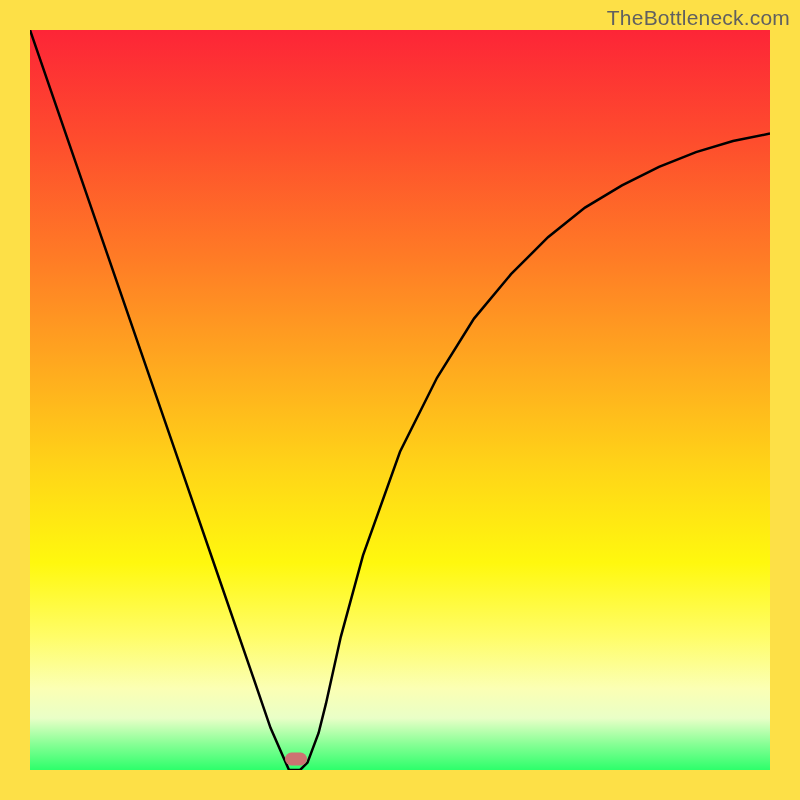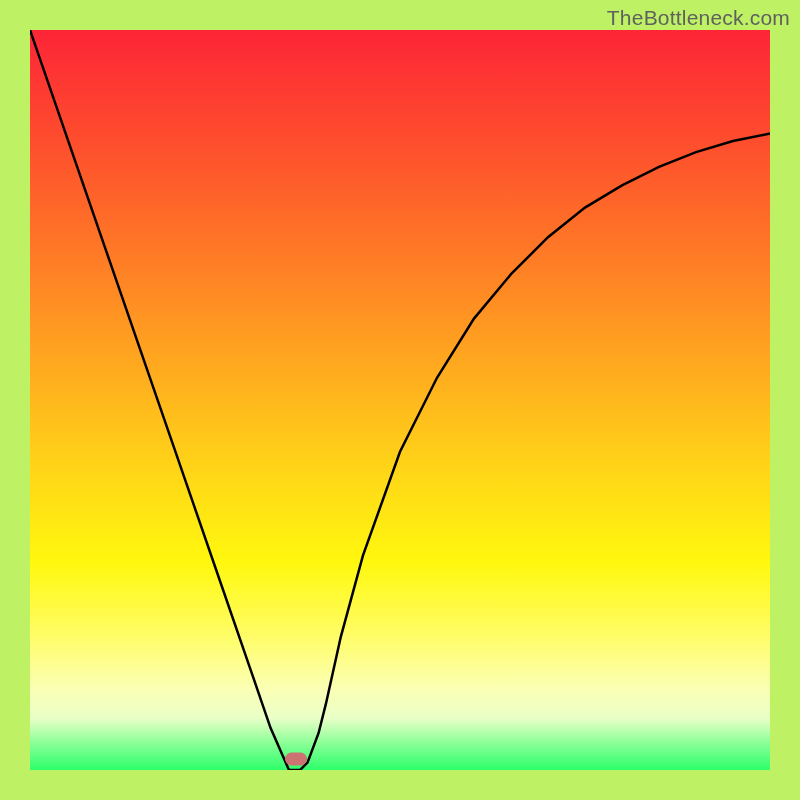--- a/index.html
+++ b/index.html
@@ -10,21 +10,21 @@
     background: #000;
     overflow: hidden;
     font-family: Arial, Helvetica, sans-serif;
   }
   .frame {
     position: absolute;
     left: 0;
     top: 0;
     width: 800px;
     height: 800px;
-    background: #bef264;
+    background: #fde047;
   }
   .plot {
     position: absolute;
     left: 30px;
     top: 30px;
     width: 740px;
     height: 740px;
     overflow: hidden;
     background: linear-gradient(to bottom,
       #fd2537 0%,

